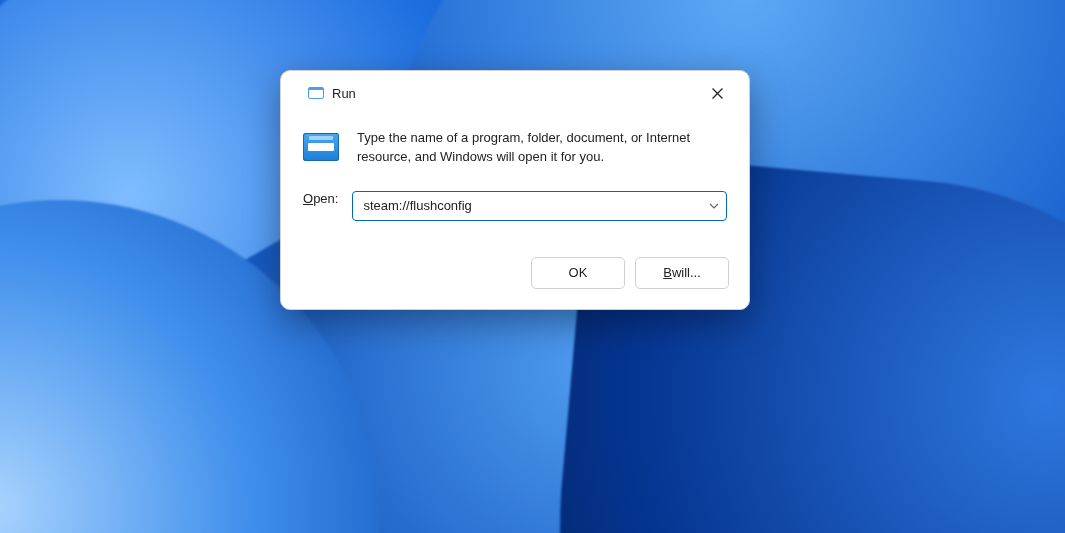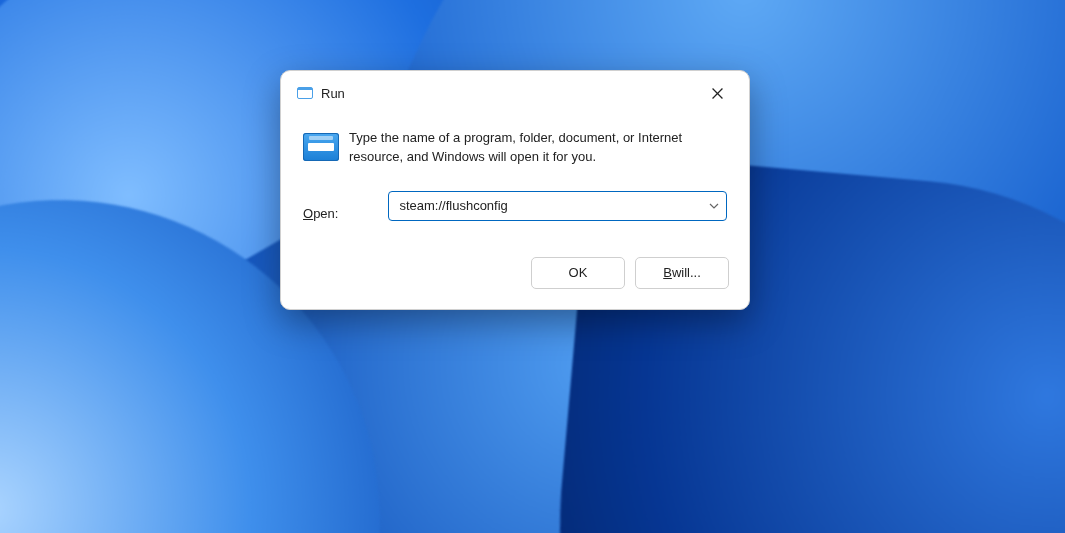--- a/index.html
+++ b/index.html
@@ -24,21 +24,21 @@
     left: 280px; top: 70px;
     width: 470px;
     background: #ffffff;
     border: 1px solid #d0d0d0;
     border-radius: 10px;
     box-shadow: 0 12px 35px rgba(0,0,0,0.35);
   }
   .titlebar {
     display: flex;
     align-items: center;
-    padding: 10px 14px 6px 16px;
+    padding: 10px 14px 6px 27px;
   }
   .titlebar-icon {
     width: 16px; height: 12px;
     border: 1.5px solid #4aa0e8;
     border-radius: 2px;
     position: relative;
     margin-right: 8px;
     flex-shrink: 0;
   }
   .titlebar-icon::before {
@@ -57,21 +57,21 @@
     width: 36px; height: 24px;
     display: flex;
     align-items: center; justify-content: center;
     cursor: pointer;
     border-radius: 4px;
   }
   .titlebar-close svg { width: 11px; height: 11px; }
   .content {
     display: flex;
     padding: 18px 22px 4px 22px;
-    gap: 10px;
+    gap: 18px;
   }
   .run-icon {
     width: 36px; height: 28px;
     background: linear-gradient(#4aa8f0, #1b7fd6);
     border-radius: 3px;
     position: relative;
     flex-shrink: 0;
     margin-top: 4px;
     box-shadow: inset 0 0 0 1px #1568b5;
   }
@@ -90,34 +90,33 @@
     background: rgba(255,255,255,0.5);
     border-radius: 1px;
   }
   .description {
     font-size: 13px;
     color: #222;
     line-height: 1.45;
   }
   .open-row {
     display: flex;
-    align-items: flex-end;
+    align-items: flex-start;
     padding: 20px 22px 26px 22px;
     gap: 14px;
   }
   .open-label {
     font-size: 13px;
     color: #222;
     flex-shrink: 0;
   }
   .open-label .u { text-decoration: underline; }
   .combo {
     flex: 1;
     position: relative;
-    margin-left: 36px;
   }
   .combo-input {
     width: 100%;
     height: 30px;
     border: 1px solid #0067c0;
     border-radius: 4px;
     padding: 4px 28px 4px 10px;
     font-size: 13px;
     font-family: inherit;
     color: #222;

